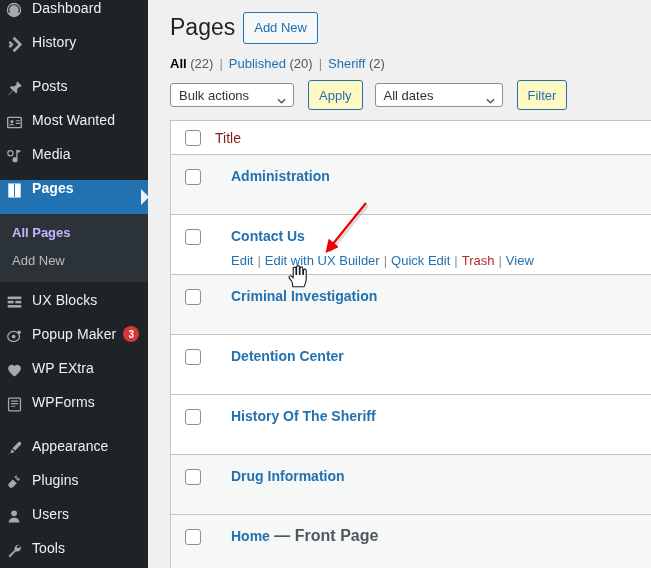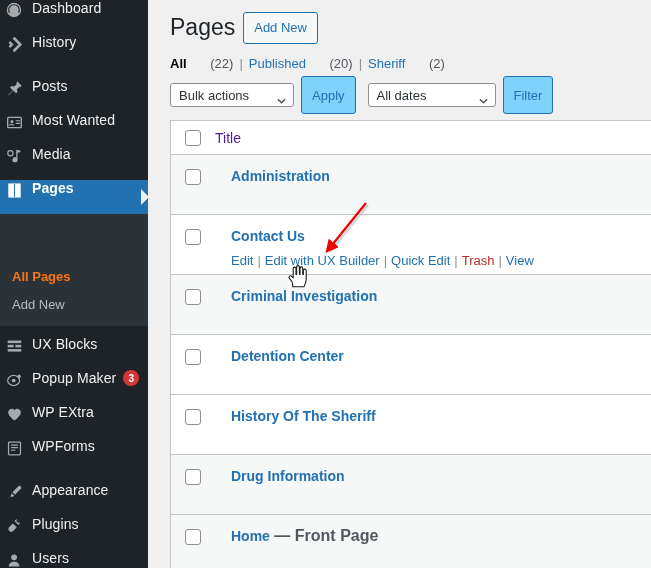--- a/index.html
+++ b/index.html
@@ -77,23 +77,22 @@
   }
   .submenu-item {
     font-size: 13px;
     line-height: 18px;
     padding: 5px 0 5px 12px;
     color: #b9bcbf;
     cursor: pointer;
     white-space: nowrap;
   }
   .submenu-item.current {
-    color: #f97316;
+    color: #c4b5fd;
     font-weight: 600;
-    margin-top: 44px;
   }
   .badge {
     display: inline-flex;
     align-items: center;
     justify-content: center;
     min-width: 16px;
     height: 16px;
     padding: 0 4px;
     margin-left: 7px;
     border-radius: 10px;
@@ -152,21 +151,21 @@
     align-items: center;
     gap: 0;
     line-height: 20px;
   }
   .subsubsub .ss-item { white-space: nowrap; }
   .subsubsub a { color: #2271b1; text-decoration: none; cursor: pointer; }
   .subsubsub .ss-item.current a, .subsubsub .ss-item.current span.lbl {
     color: #000;
     font-weight: 600;
   }
-  .subsubsub .count { color: #50575e; margin-left: 20px; }
+  .subsubsub .count { color: #50575e; }
   .subsubsub .sep { color: #8c8f94; margin: 0 6px; }
 
   .tablenav {
     display: flex;
     align-items: center;
     margin: 6px 0 10px 0;
     height: 30px;
   }
   .wp-select {
     position: relative;
@@ -190,24 +189,24 @@
     margin-top: -3px;
     width: 9px;
     height: 6px;
     color: #555;
   }
   .wp-select.dates { min-width: 128px; }
   .wp-button {
     display: inline-flex;
     align-items: center;
     justify-content: center;
-    height: 38px;
+    height: 30px;
     padding: 0 10px;
-    margin-left: 7px;
-    background: #7dd3fc;
+    margin-left: 14px;
+    background: #fef9c3;
     border: 1px solid #2271b1;
     border-radius: 3px;
     color: #2271b1;
     font-size: 13px;
     box-sizing: border-box;
     cursor: pointer;
     white-space: nowrap;
   }
   .tablenav .spacer { width: 12px; }
 
@@ -252,21 +251,21 @@
     cursor: pointer;
   }
   .title-col {
     flex: 1 1 auto;
     padding-top: 12px;
     box-sizing: border-box;
   }
   .lt-row.head .title-col { padding-top: 0; }
   .col-header {
     font-size: 14px;
-    color: #4c1d95;
+    color: #7f1d1d;
     cursor: pointer;
   }
   .row-title {
     font-size: 14px;
     font-weight: bold;
     color: #2271b1;
     line-height: 1.4;
     cursor: pointer;
     display: inline;
   }

